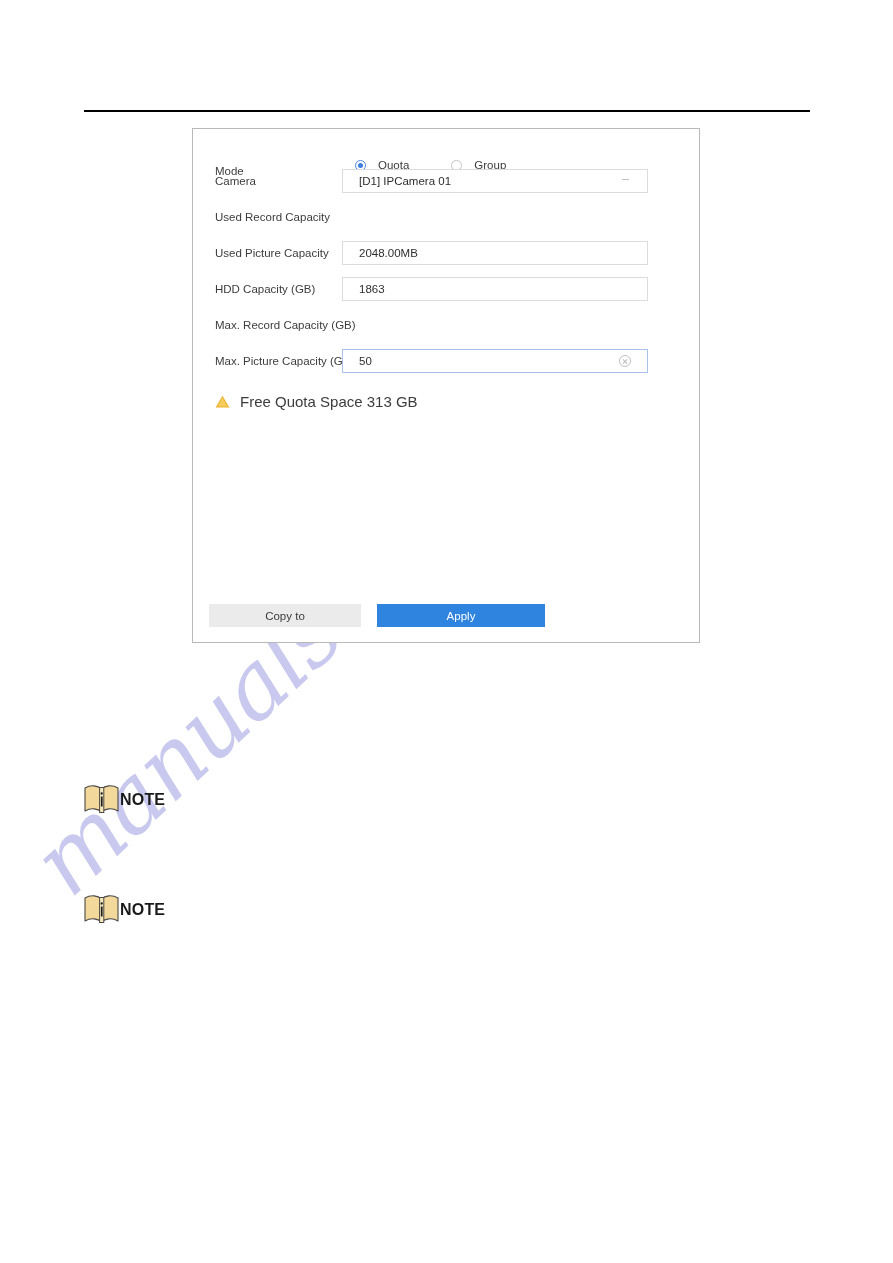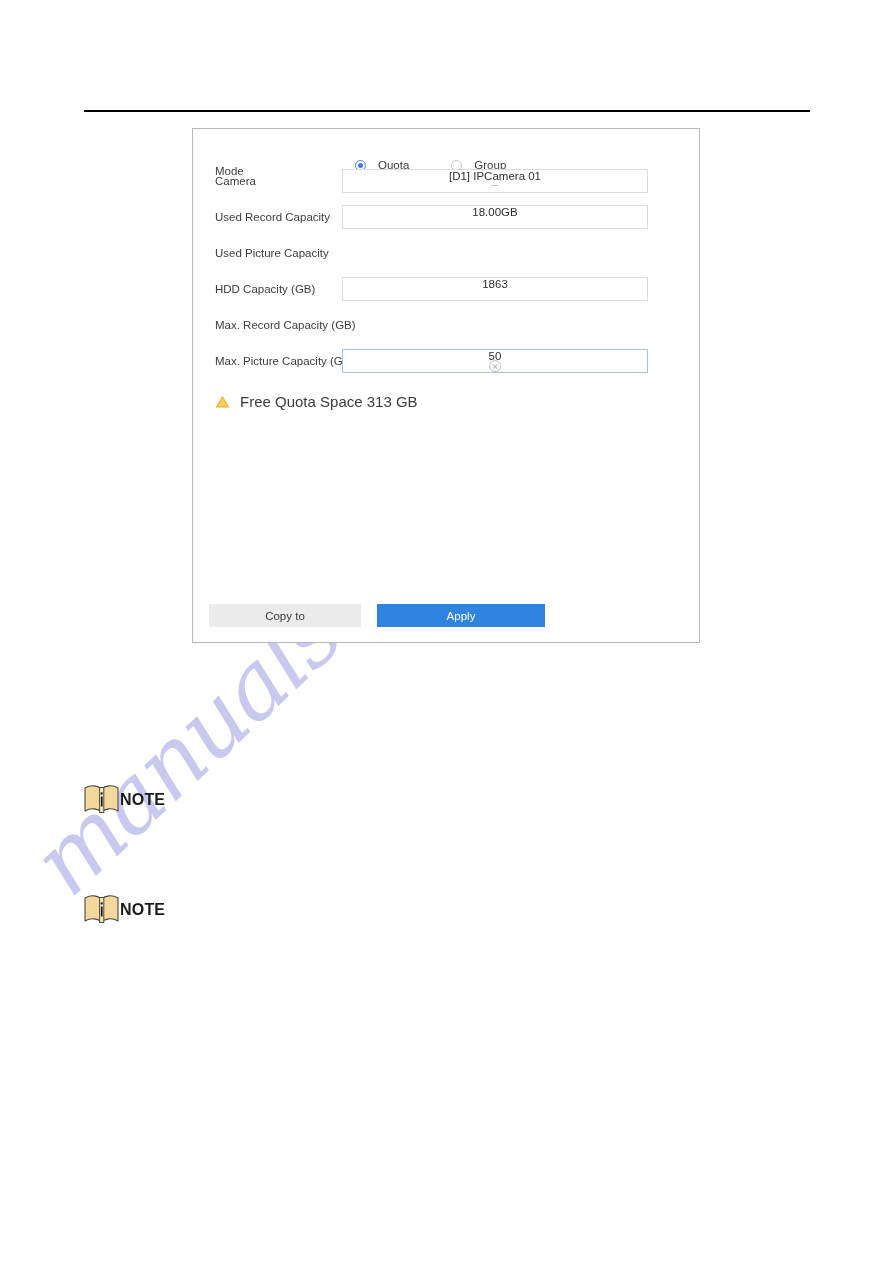--- a/index.html
+++ b/index.html
@@ -118,22 +118,21 @@
   .field {
     position: absolute;
     left: 149px;
     width: 306px;
     height: 24px;
     border: 1px solid #dcdcdc;
     background: #ffffff;
     box-sizing: border-box;
     display: flex;
     align-items: center;
-    padding: 0 5px;
-    flex-direction: column;
+    padding: 0 16px;
   }
   .field.focused {
     border: 1px solid #a9c2e8;
   }
   .field-value {
     font-size: 11.5px;
     color: #2e2e2e;
     white-space: nowrap;
     flex: 1 1 auto;
     overflow: hidden;
@@ -280,25 +279,25 @@
     </div>
   </div>
 
   <div class="lbl-col" style="top:46px;">Camera</div>
   <div class="field" style="top:40px;">
     <span class="field-value">[D1] IPCamera 01</span>
     <span class="chev"></span>
   </div>
 
   <div class="lbl-col" style="top:82px;">Used Record Capacity</div>
-  <div class="field" style="top:76px;">
-    <span class="field-value">18.00GB</span>
-  </div>
 
   <div class="lbl-col" style="top:118px;">Used Picture Capacity</div>
+  <div class="field" style="top:112px;">
+    <span class="field-value">2048.00MB</span>
+  </div>
 
   <div class="lbl-col" style="top:154px;">HDD Capacity (GB)</div>
   <div class="field" style="top:148px;">
     <span class="field-value">1863</span>
   </div>
 
   <div class="lbl-col" style="top:190px;">Max. Record Capacity (GB)</div>
 
   <div class="lbl-col" style="top:226px;">Max. Picture Capacity (GB)</div>
   <div class="field focused" style="top:220px;">

